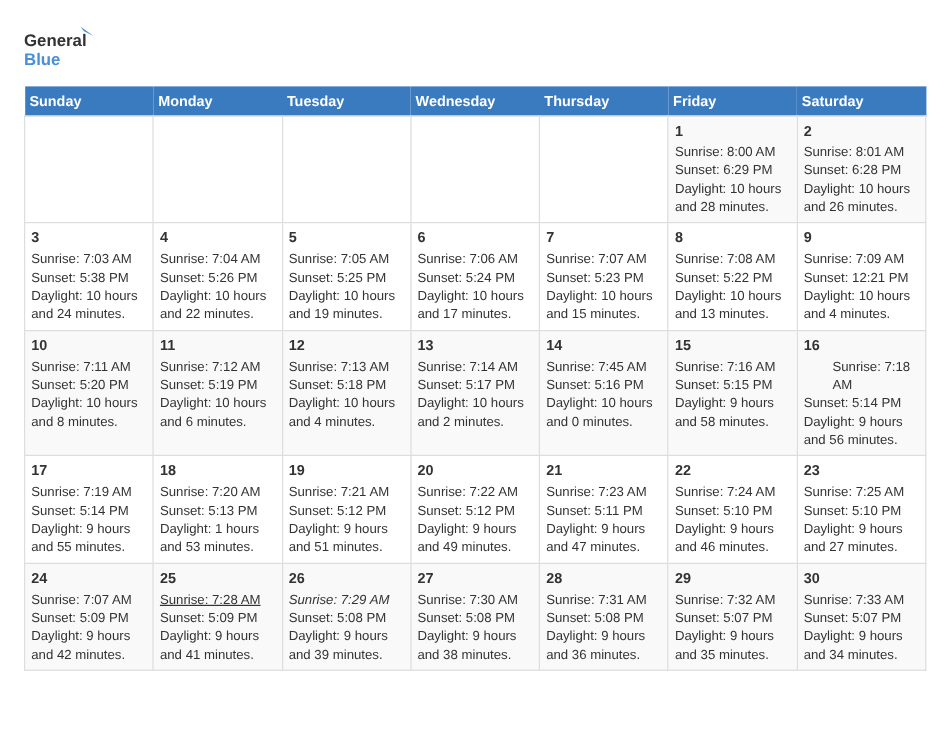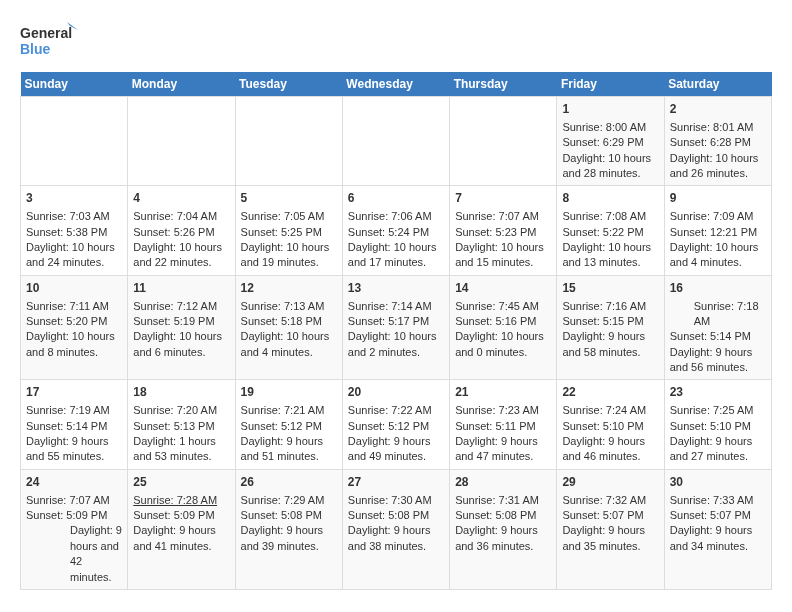--- a/index.html
+++ b/index.html
@@ -250,31 +250,31 @@
           <span style="display: block;">Sunrise: 7:25 AM</span>
           <span style="display: block;">Sunset: 5:10 PM</span>
           <span style="display: block;">Daylight: 9 hours and 27 minutes.</span>
         </td>
       </tr>
       <tr>
         <td>
           <span class="day-num">24</span>
           <span style="display: block;">Sunrise: 7:07 AM</span>
           <span style="display: block;">Sunset: 5:09 PM</span>
-          <span style="display: block; margin-left: 44px;">Daylight: 9 hours and 42 minutes.</span>
+          <span style="display: block;">Daylight: 9 hours and 42 minutes.</span>
         </td>
         <td>
           <span class="day-num">25</span>
           <span style="display: block; text-decoration: underline;">Sunrise: 7:28 AM</span>
           <span style="display: block;">Sunset: 5:09 PM</span>
           <span style="display: block;">Daylight: 9 hours and 41 minutes.</span>
         </td>
         <td>
           <span class="day-num">26</span>
-          <span style="display: block;">Sunrise: 7:29 AM</span>
+          <span style="display: block; font-style: italic;">Sunrise: 7:29 AM</span>
           <span style="display: block;">Sunset: 5:08 PM</span>
           <span style="display: block;">Daylight: 9 hours and 39 minutes.</span>
         </td>
         <td>
           <span class="day-num">27</span>
           <span style="display: block;">Sunrise: 7:30 AM</span>
           <span style="display: block;">Sunset: 5:08 PM</span>
           <span style="display: block;">Daylight: 9 hours and 38 minutes.</span>
         </td>
         <td>

